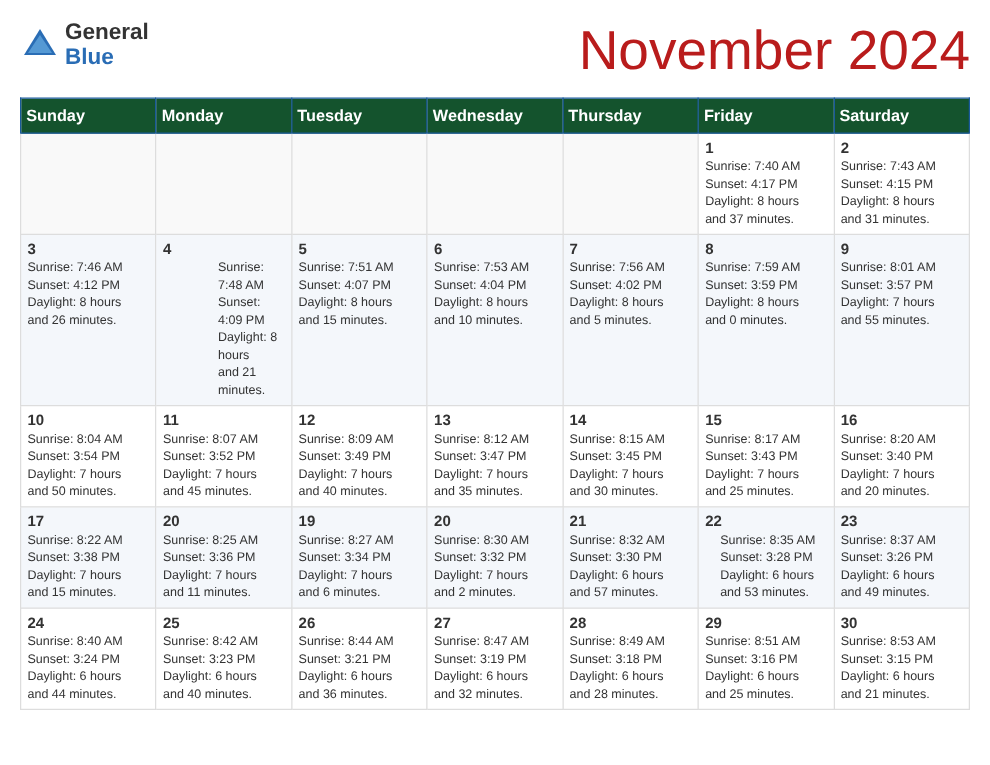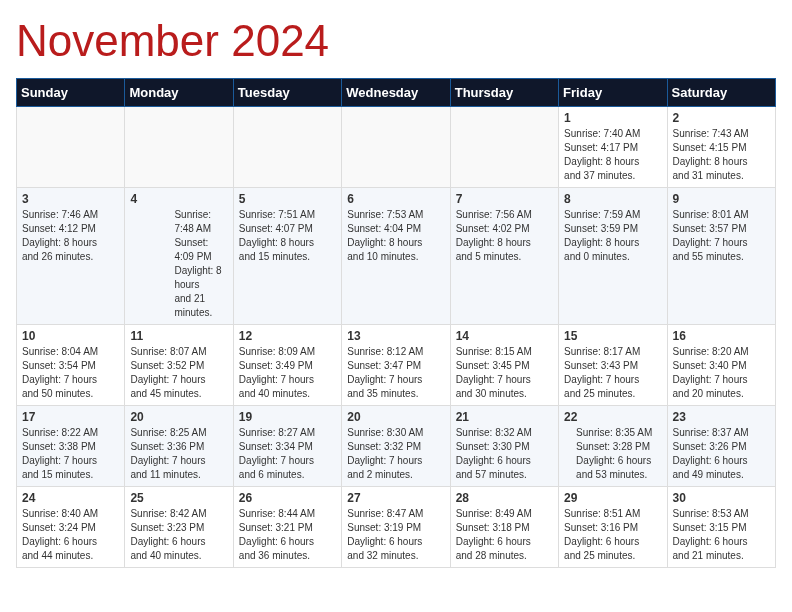--- a/index.html
+++ b/index.html
@@ -50,21 +50,21 @@
     }
     .location-title {
       font-size: 16px;
       color: #555;
     }
     .calendar {
       width: 100%;
       border-collapse: collapse;
     }
     .calendar th {
-      background: #0f172a;
+      background: #14532d;
       color: #fff;
       font-size: 13px;
       padding: 6px 4px;
       text-align: left;
       border: 1px solid #1a5a9a;
     }
     .calendar td {
       vertical-align: top;
       border: 1px solid #ddd;
       padding: 4px 5px;
@@ -91,20 +91,30 @@
     .day-info {
       font-size: 10px;
       line-height: 1.4;
       color: #333;
     }
   </style>
 </head>
 <body>
 
 <div class="header-area">
+  <div class="logo">
+    <svg class="logo-icon" viewBox="0 0 40 40">
+      <polygon points="20,4 36,30 4,30" fill="#2a6db5"></polygon>
+      <polygon points="20,10 32,28 8,28" fill="#5599d4"></polygon>
+    </svg>
+    <div class="logo-text">
+      <span class="logo-general">General</span>
+      <span class="logo-blue">Blue</span>
+    </div>
+  </div>
   <div class="title-area">
     <div class="month-title">November 2024</div>
   </div>
 </div>
 
 <table class="calendar">
   <thead>
     <tr>
     <th>Sunday</th>
         <th>Monday</th>

